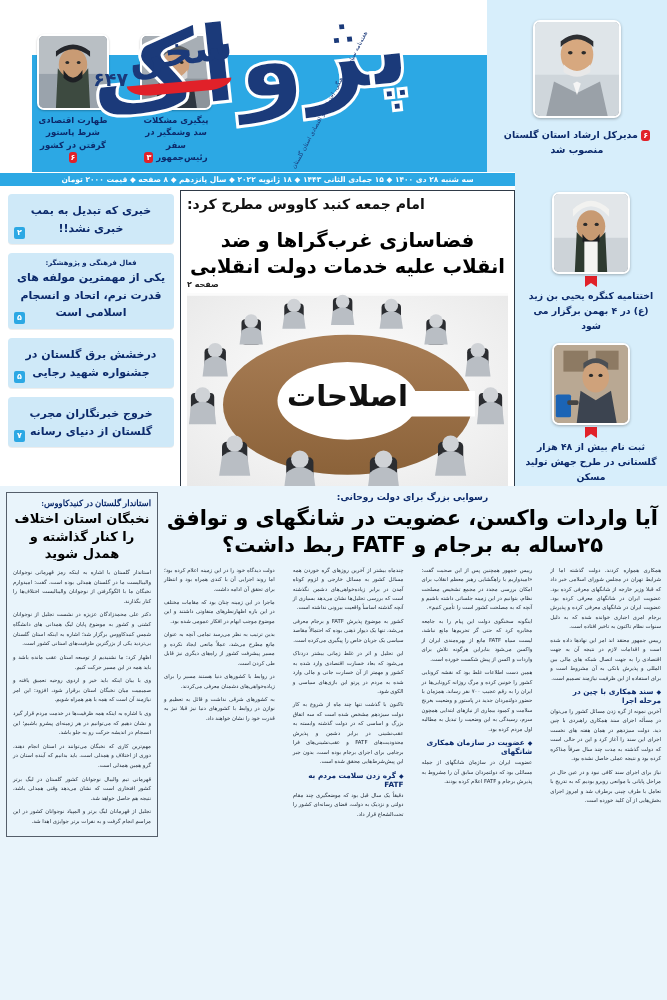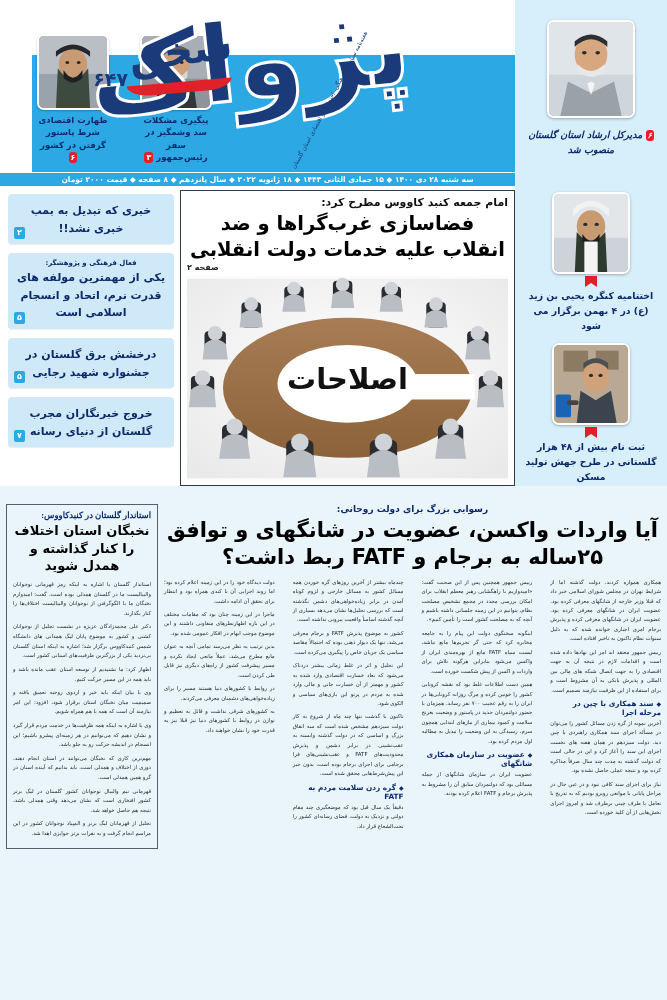--- a/index.html
+++ b/index.html
@@ -29,21 +29,21 @@
   
   .top-card{position:absolute;width:72px;}
   .top-card .ph{width:72px;height:76px;border:2px solid #ffffff;border-radius:7px;overflow:hidden;
     background:#8a8f96;position:relative;box-shadow:0 1px 2px rgba(0,0,0,.25);}
   .top-card .cap{margin-top:4px;color:#0c2a6b;font-size:8.5px;line-height:1.45;
     text-align:center;font-weight:bold;}
   .pgnum{display:inline-block;background:#e12129;color:#fff;border-radius:3px;
     padding:0 2px;font-size:8px;font-weight:bold;line-height:11px;vertical-align:middle;}
 
   
-  .mast-right{position:absolute;right:0;top:0;width:152px;height:186px;background:#d7eefb;font-style:italic;}
+  .mast-right{position:absolute;right:0;top:0;width:180px;height:186px;background:#d7eefb;}
   .mast-right .inner{padding-top:20px;text-align:center;}
   .mast-right .ph{width:88px;height:98px;margin:0 auto;border:2px solid #fff;border-radius:7px;
     background:#8a8f96;overflow:hidden;position:relative;box-shadow:0 1px 3px rgba(0,0,0,.3);}
   .mast-right .cap{margin-top:9px;font-size:9.5px;color:#0c2a6b;font-weight:bold;line-height:1.6;}
 
   
   .datestrip{position:absolute;left:0;right:152px;top:172px;height:14px;background:#2ca8e4;
     border-top:1px solid #ffffff;}
   .datestrip .txt{font-size:7.5px;color:#ffffff;font-weight:bold;line-height:14px;
     text-align:center;padding-left:20px;letter-spacing:.2px;}
@@ -56,21 +56,21 @@
   .teaser{background:#cfe9f8;border-radius:4px;margin-bottom:9px;padding:6px 8px 7px 8px;
     position:relative;box-shadow:0 1px 0 rgba(0,0,0,.07);}
   .teaser .kicker{font-size:7px;color:#0c2a6b;font-weight:bold;text-align:center;margin-bottom:2px;}
   .teaser .t{font-size:11px;color:#0c2a6b;font-weight:bold;line-height:1.6;text-align:center;}
   .teaser .pg{position:absolute;left:6px;bottom:5px;background:#2ca8e4;color:#fff;
     font-size:8px;font-weight:bold;border-radius:2px;padding:0 3px;line-height:12px;}
 
   
   .lead{position:absolute;left:180px;right:152px;top:4px;width:335px;
     border:1px solid #2f3a47;background:#ffffff;padding:5px 6px 4px 6px;}
-  .lead .kicker{font-size:11px;color:#111;font-weight:bold;text-align:right;margin-bottom:2px;}
+  .lead .kicker{font-size:14px;color:#111;font-weight:bold;text-align:left;margin-bottom:16px;}
   .lead h1{font-size:19.5px;line-height:1.32;color:#000;font-weight:bold;text-align:center;
     letter-spacing:-.3px;}
   .lead .page-ref{font-size:8px;color:#222;text-align:left;margin-top:1px;font-weight:bold;}
   .lead .art{margin-top:4px;height:205px;position:relative;overflow:hidden;background:#fbfbfb;}
   .lead .art .centerword{position:absolute;left:0;right:0;top:86px;text-align:center;
     font-size:29px;font-weight:bold;color:#111;letter-spacing:-1px;z-index:6;}
 
   
   .lead .art svg{position:absolute;left:0;top:0;width:100%;height:100%;}
 
@@ -78,21 +78,21 @@
   .right-rail{position:absolute;right:0;top:0;width:152px;background:#d7eefb;height:300px;
     text-align:center;padding-top:6px;}
   .r-item{margin-bottom:10px;}
   .r-item .ph{width:78px;height:82px;margin:0 auto;border:2px solid #fff;border-radius:7px;
     background:#8a8f96;overflow:hidden;position:relative;box-shadow:0 1px 3px rgba(0,0,0,.28);}
   .r-item .flag{display:block;margin:2px auto 1px auto;width:12px;height:11px;}
   .r-item .cap{font-size:9.3px;color:#0c2a6b;font-weight:bold;line-height:1.62;padding:0 8px;}
 
   
   .below{position:absolute;left:0;right:0;top:300px;bottom:0;background:#e9f4fb;padding:6px 6px 0 6px;}
-  .arow{display:flex;gap:6px;align-items:flex-start;margin-top:12px;}
+  .arow{display:flex;gap:6px;align-items:flex-start;}
 
   .art-main{flex:1;}
   .art-main .kicker{font-size:9px;color:#0c2a6b;font-weight:bold;text-align:center;margin-bottom:3px;}
   .art-main h2{font-size:21px;color:#000;font-weight:bold;text-align:center;line-height:1.3;
     margin-bottom:6px;letter-spacing:-.3px;}
 
   .art-side{width:152px;background:#e9f4fb;border:1px solid #555f6b;padding:5px 6px;}
   .art-side .kicker{font-size:8.5px;color:#0c2a6b;font-weight:bold;text-align:right;margin-bottom:2px;font-family:Liberation Serif, serif;}
   .art-side h3{font-size:13px;color:#000;font-weight:bold;text-align:center;line-height:1.36;
     margin-bottom:5px;}

